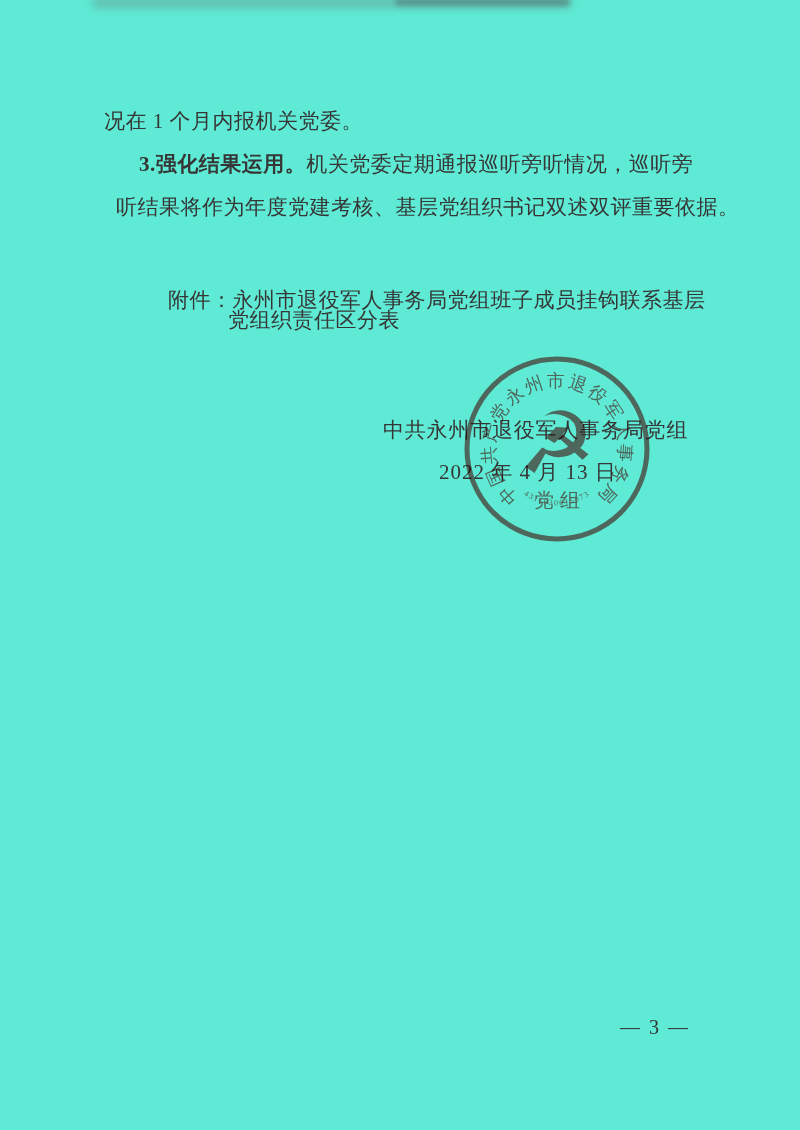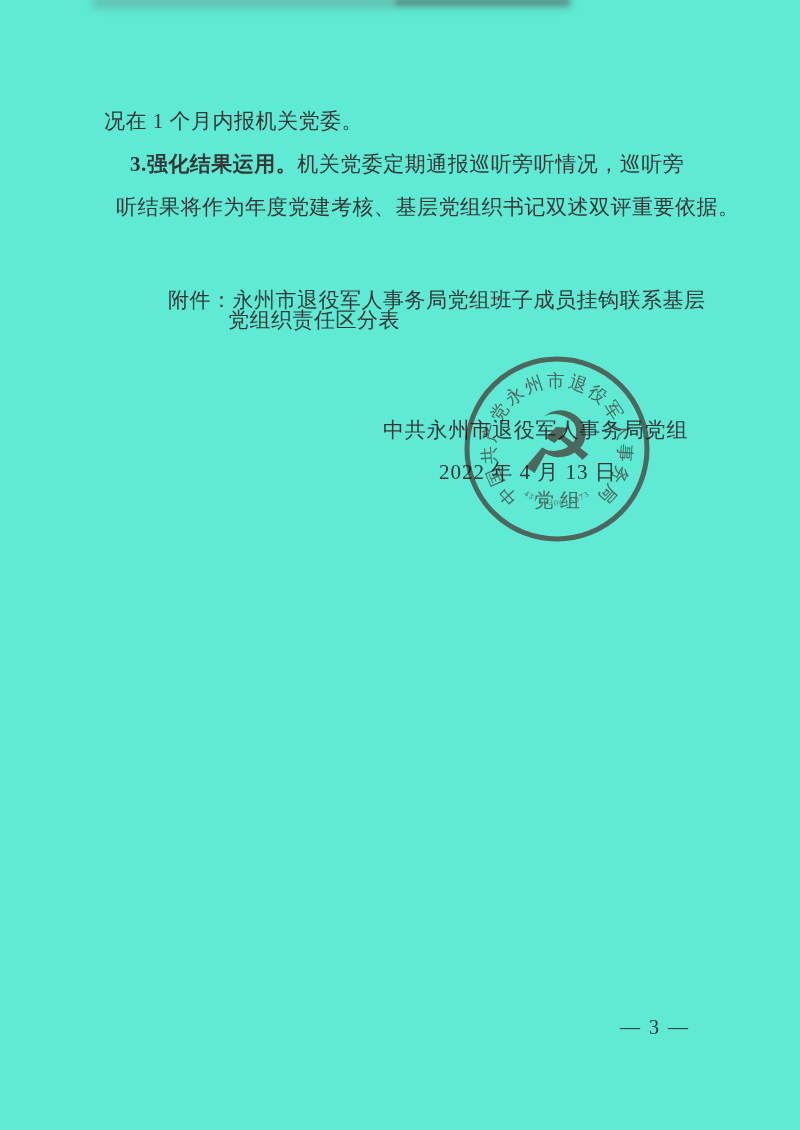--- a/index.html
+++ b/index.html
@@ -35,21 +35,21 @@
   }
   .line {
     position: absolute;
     font-size: 21px;
     line-height: 28px;
     letter-spacing: 0.5px;
     white-space: nowrap;
   }
   .bold { font-weight: bold; }
   .body-line1 { left: 104px; top: 107px; }
-  .body-line2 { left: 130px; top: 150px; }
+  .body-line2 { left: 139px; top: 150px; }
   .body-line3 { left: 116px; top: 193px; }
   .attach-line1 { left: 168px; top: 262px; margin-top: 24px; }
   .attach-line2 { left: 228px; top: 306px; }
   .sig-org  { left: 383px; top: 416px; letter-spacing: 0.8px; }
   .sig-date { left: 439px; top: 458px; letter-spacing: 1px; }
   .page-number {
     position: absolute;
     left: 600px; top: 1016px;
     width: 110px;
     text-align: center;

